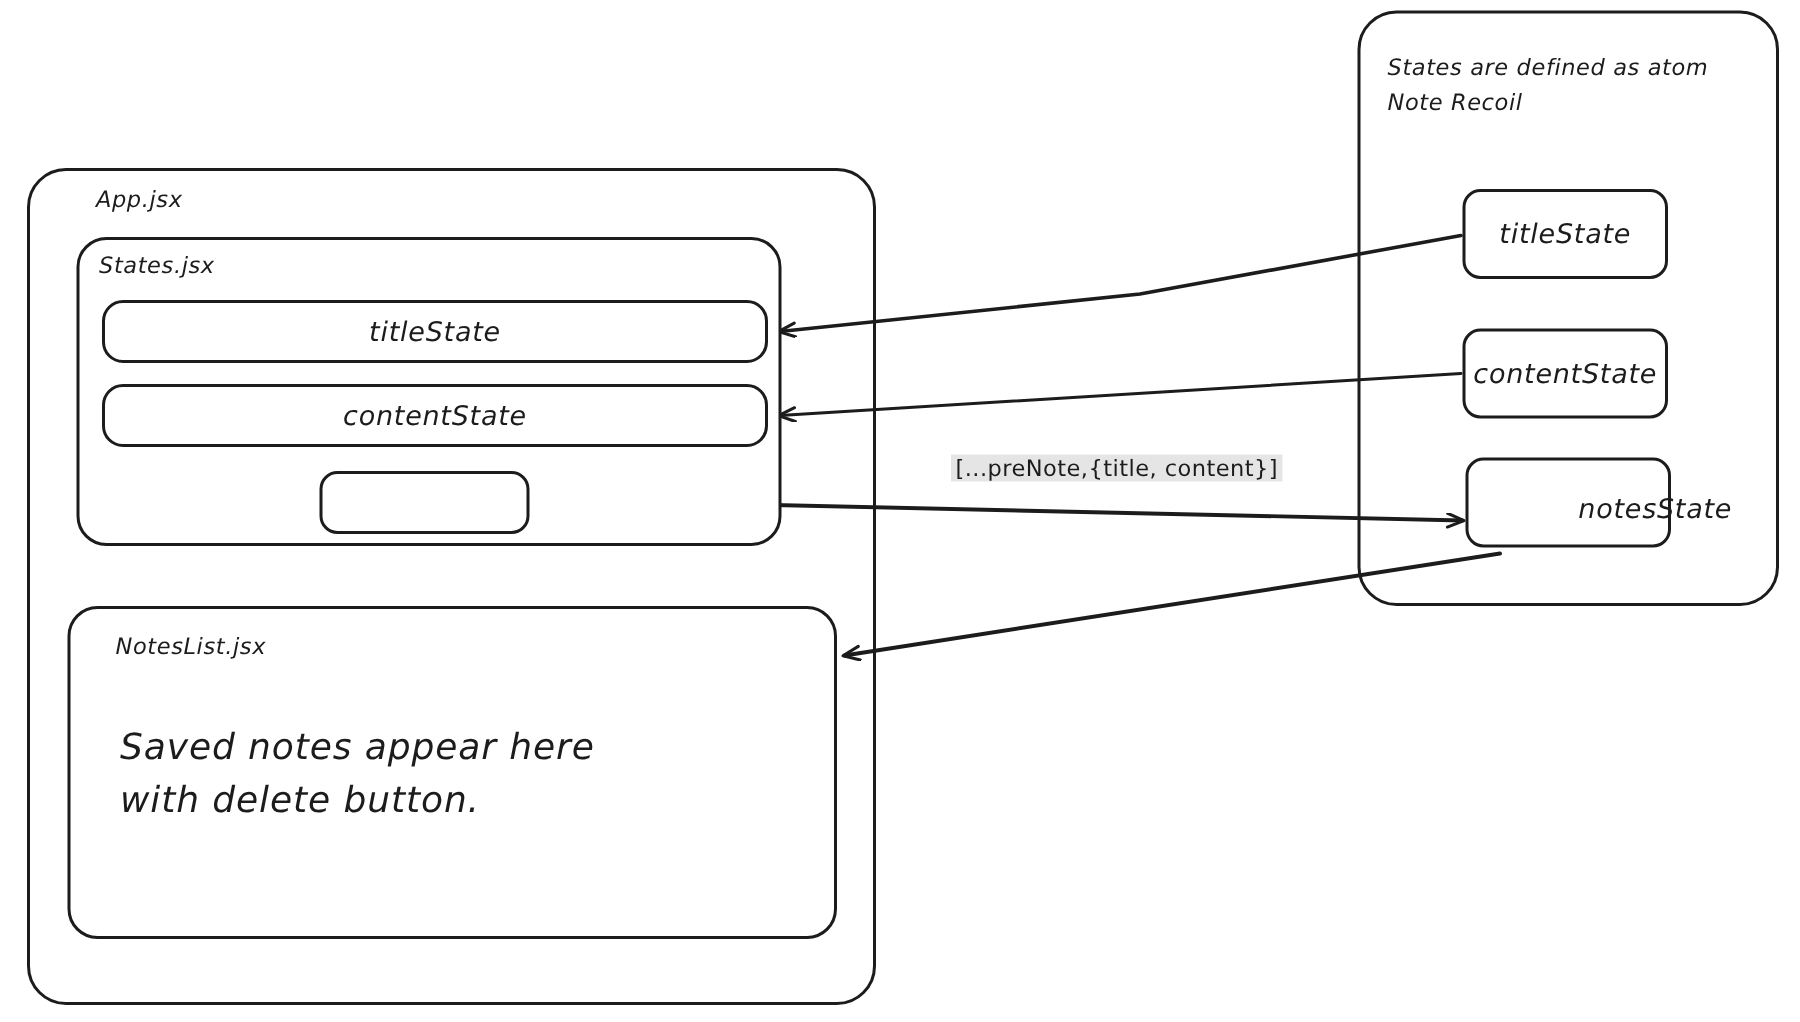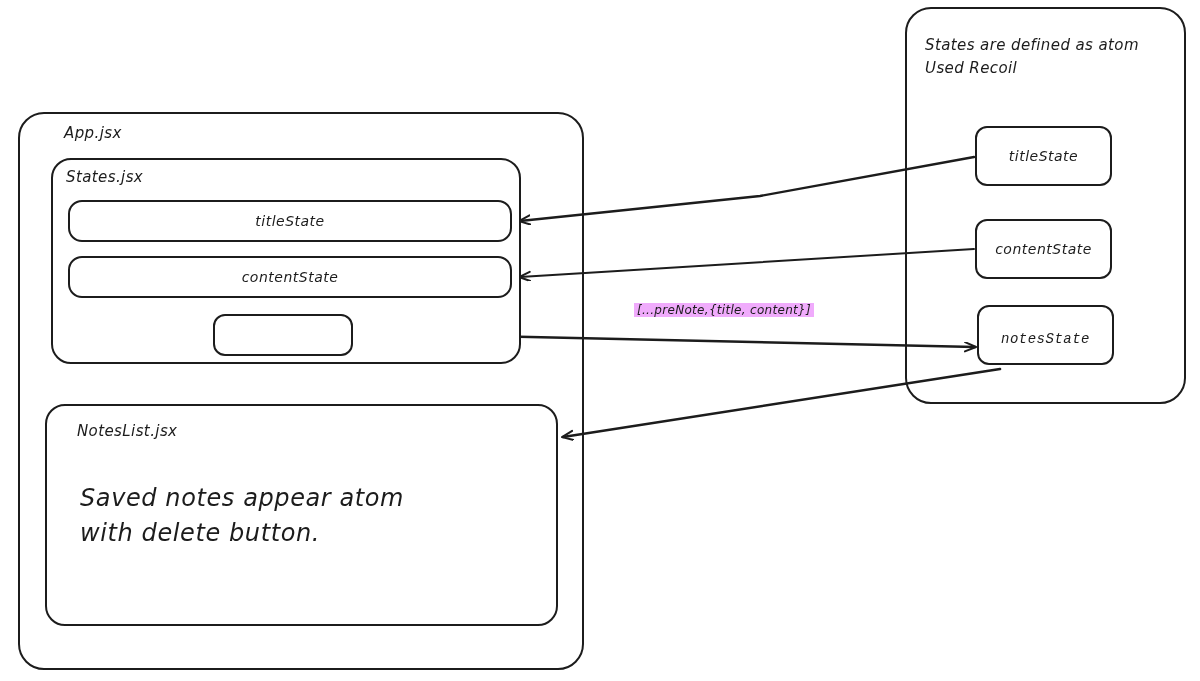--- a/index.html
+++ b/index.html
@@ -61,21 +61,21 @@
     font-style: italic;
     font-weight: 500;
     text-align: center;
   }
   .centered {
     position: absolute;
     display: flex;
     align-items: center;
     justify-content: center;
     color: #1c1c1c;
-    font-size: 14px;
+    font-size: 18px;
     font-style: italic;
     letter-spacing: 0.5px;
     white-space: pre;
     font-family: "DejaVu Sans", sans-serif;
   }
   .note-text {
     position: absolute;
     color: #1c1c1c;
     font-size: 24px;
     font-style: italic;
@@ -90,25 +90,24 @@
     font-size: 15px;
     font-style: italic;
     line-height: 1.55;
     letter-spacing: 0.4px;
     white-space: pre-line;
     font-family: "DejaVu Sans", sans-serif;
   }
   .edge-label {
     position: absolute;
     color: #1c1c1c;
-    font-size: 12px;
-    font-style: italic;
+    font-size: 15px;
     letter-spacing: 0.3px;
     white-space: pre;
-    background: #f0abfc;
+    background: #e5e5e5;
     padding: 0 3px;
     font-family: "DejaVu Sans", sans-serif;
   }
 </style>
 </head>
 <body>
 
 <div id="canvas">
 
   <svg id="edges" viewBox="0 0 1200 681">
@@ -148,32 +147,32 @@
 
   <div class="box field-box" style="left:68px; top:256px; width:444px; height:42px;"></div>
   <div class="centered" style="left:68px; top:256px; width:444px; height:42px;">contentState</div>
 
   <div class="box btn-box" style="left:213px; top:314px; width:140px; height:42px;"></div>
 
   <div class="box inner-box" style="left:45px; top:404px; width:513px; height:222px;"></div>
 
   <div class="lbl corner-label" style="left:77px; top:422px;">NotesList.jsx</div>
 
-  <div class="note-text" style="left:80px; top:481px; width:420px;">Saved notes appear atom
+  <div class="note-text" style="left:80px; top:481px; width:420px;">Saved notes appear here
 with delete button.</div>
 
   <div class="box container-box" style="left:905px; top:7px; width:281px; height:397px;"></div>
 
   <div class="panel-note" style="left:925px; top:34px; width:250px;">States are defined as atom
-Used Recoil</div>
+Note Recoil</div>
 
   <div class="box state-box" style="left:975px; top:126px; width:137px; height:60px;"></div>
   <div class="centered" style="left:975px; top:126px; width:137px; height:60px;">titleState</div>
 
   <div class="box state-box" style="left:975px; top:219px; width:137px; height:60px;"></div>
   <div class="centered" style="left:975px; top:219px; width:137px; height:60px;">contentState</div>
 
   <div class="box state-box" style="left:977px; top:305px; width:137px; height:60px;"></div>
-  <div class="centered" style="left:977px; top:305px; width:137px; height:68px;font-family:Liberation Mono, monospace;">notesState</div>
+  <div class="centered" style="left:1035px; top:305px; width:137px; height:68px;">notesState</div>
 
   <div class="edge-label" style="left:634px; top:303px;">[...preNote,{title, content}]</div>
 
 </div>
 
 </body></html>

